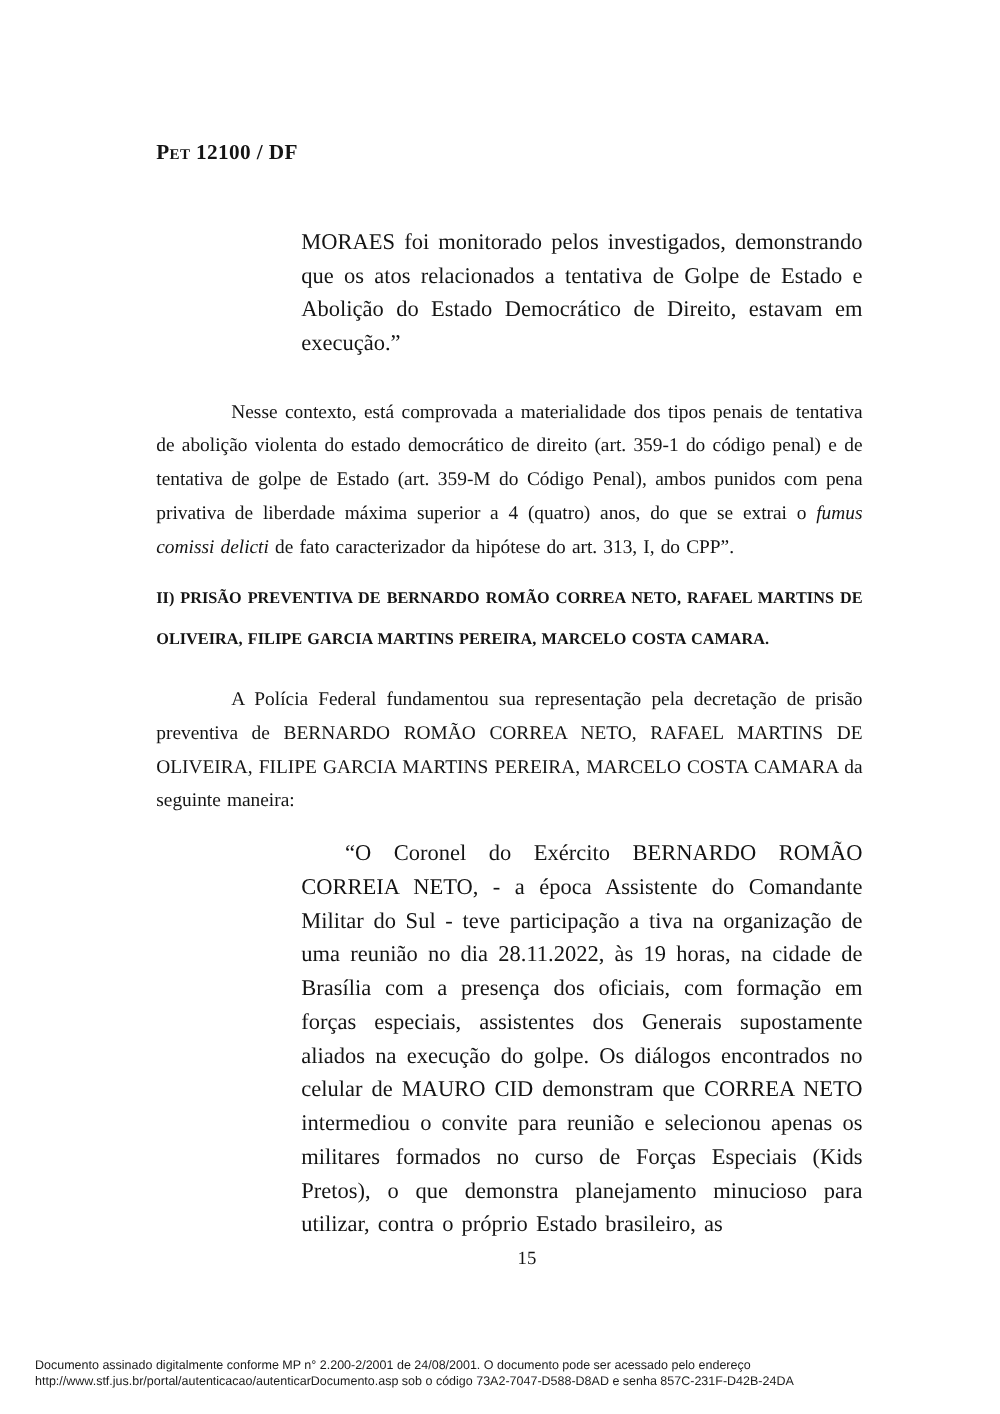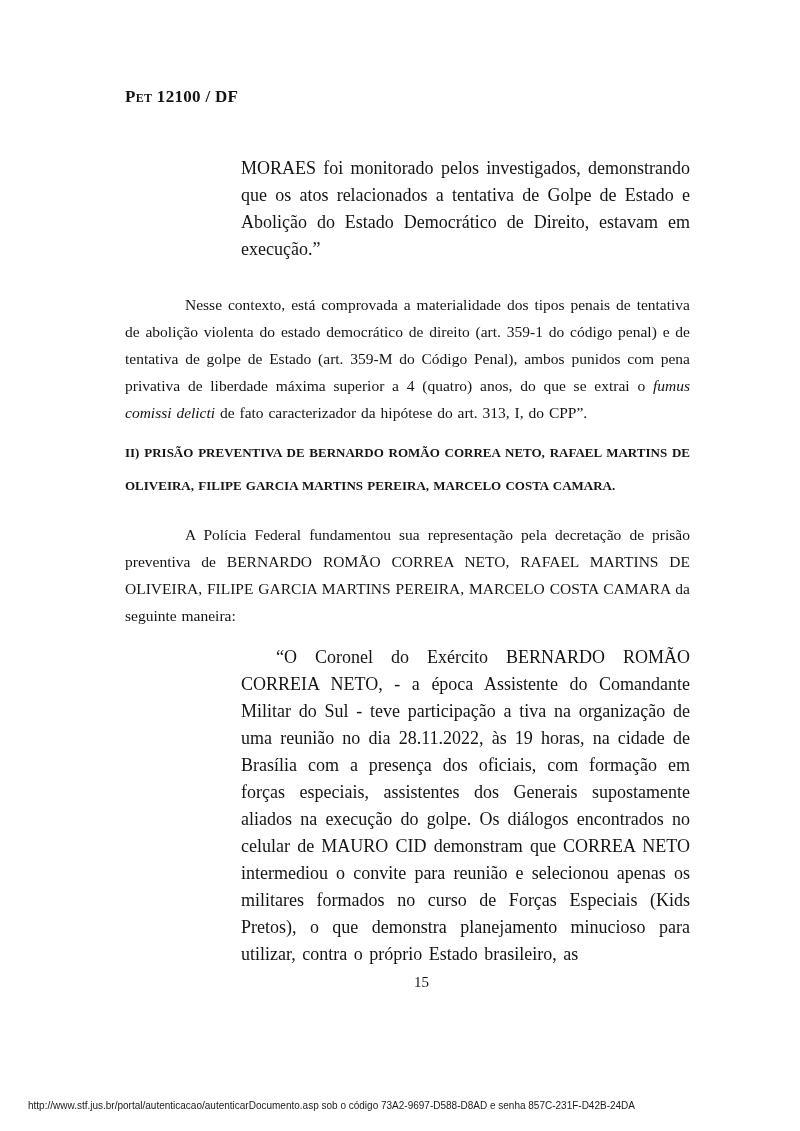--- a/index.html
+++ b/index.html
@@ -15,21 +15,21 @@
     font-family: "Liberation Serif", "DejaVu Serif", serif;
     color: #141414;
     overflow: hidden;
   }
   .content {
     position: absolute;
     top: 0;
     left: 0;
     width: 100%;
     box-sizing: border-box;
-    padding: 87px 110px 0 125px;
+    padding: 112px 110px 0 125px;
     font-family: Liberation Serif, serif;
   }
   .doc-header {
     font-weight: bold;
     font-variant: small-caps;
     font-size: 17px;
     letter-spacing: 0.3px;
   }
   .block-quote {
     margin-left: 116px;
@@ -101,15 +101,16 @@
 
     <p class="body-para para-2">A Polícia Federal fundamentou sua representação pela decretação de prisão preventiva de BERNARDO ROMÃO CORREA NETO, RAFAEL MARTINS DE OLIVEIRA, FILIPE GARCIA MARTINS PEREIRA, MARCELO COSTA CAMARA da seguinte maneira:</p>
 
     <div class="block-quote quote-second">“O Coronel do Exército BERNARDO ROMÃO CORREIA NETO, - a época Assistente do Comandante Militar do Sul - teve participação a tiva na organização de uma reunião no dia 28.11.2022, às 19 horas, na cidade de Brasília com a presença dos oficiais, com formação em forças especiais, assistentes dos Generais supostamente aliados na execução do golpe. Os diálogos encontrados no celular de MAURO CID demonstram que CORREA NETO intermediou o convite para reunião e selecionou apenas os militares formados no curso de Forças Especiais (Kids Pretos), o que demonstra planejamento minucioso para utilizar, contra o próprio Estado brasileiro, as</div>
 
     <div class="page-number">15</div>
 
   </div>
 
   <div class="footer">
-    <div>http://www.stf.jus.br/portal/autenticacao/autenticarDocumento.asp sob o código 73A2-9697-D588-D8AD e senha 857C-231F-D42B-24DA</div>
+    <div>Documento assinado digitalmente conforme MP n° 2.200-2/2001 de 24/08/2001. O documento pode ser acessado pelo endereço</div>
+    <div>http://www.stf.jus.br/portal/autenticacao/autenticarDocumento.asp sob o código 73A2-7047-D588-D8AD e senha 857C-231F-D42B-24DA</div>
   </div>
 </div>
 
 </body></html>

